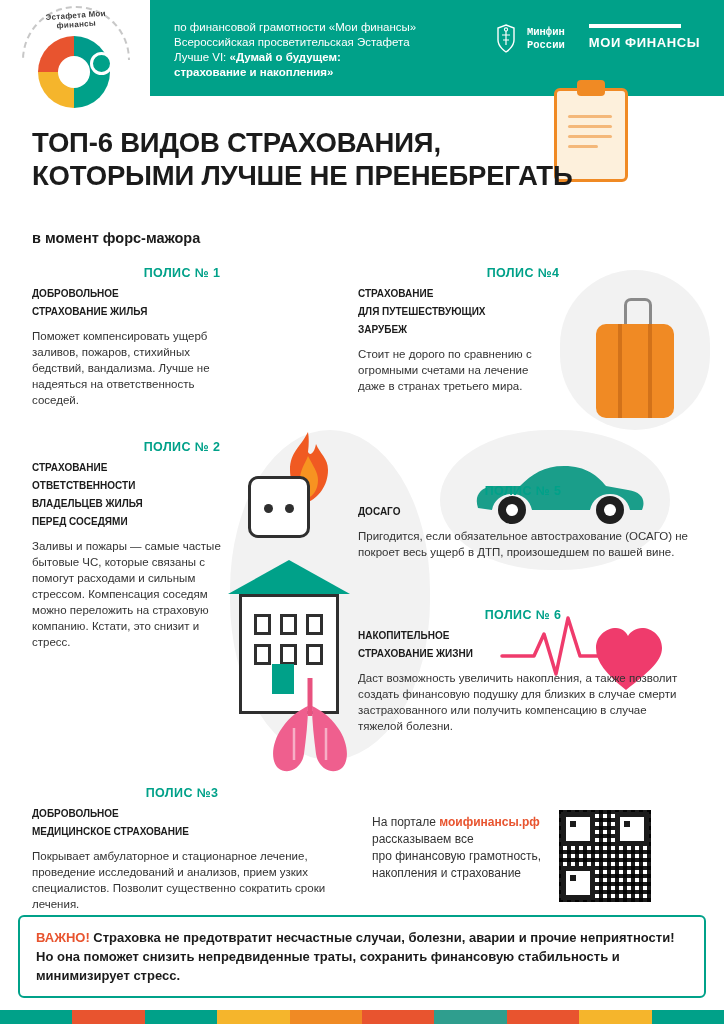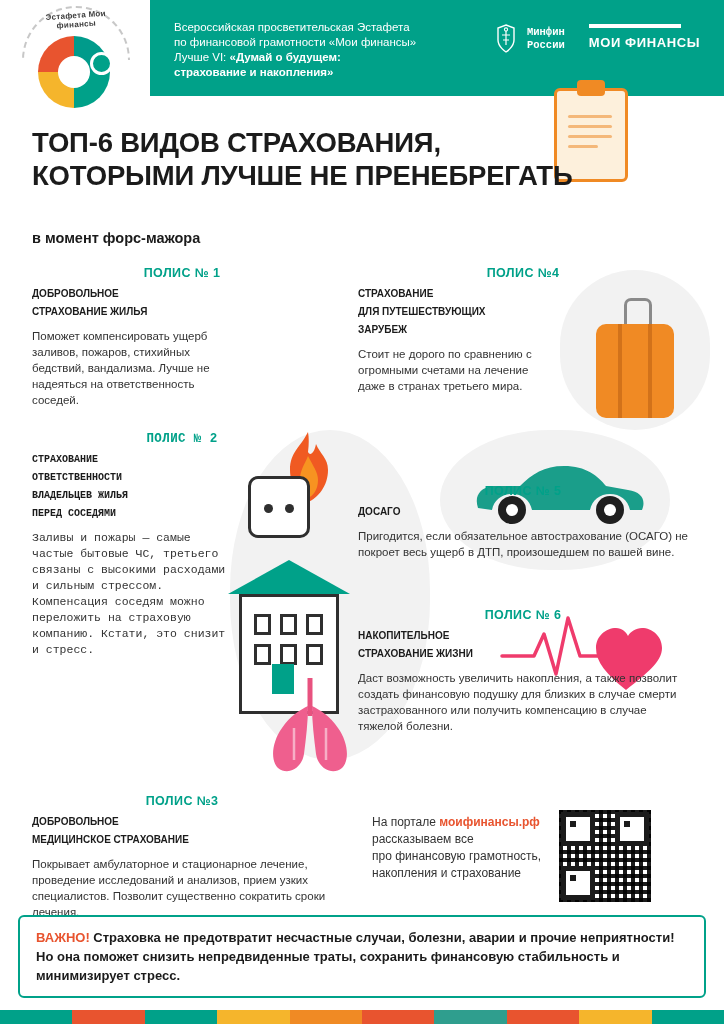--- a/index.html
+++ b/index.html
@@ -378,22 +378,22 @@
       <div class="q1"></div>
         <div class="q2"></div>
         <div class="q3"></div>
         <div class="q4"></div>
       <div class="logo-hole"></div>
     </div>
     <div class="logo-dot-green"></div>
   </div>
 
   <div class="header-text">
+    <div>по финансовой грамотности «Мои финансы»</div>
     <div>Всероссийская просветительская Эстафета</div>
-    <div>по финансовой грамотности «Мои финансы»</div>
     <div>
       <span>Лучше VI: </span><span class="bold">«Думай о будущем:</span>
     </div>
     <div class="bold">страхование и накопления»</div>
   </div>
 
   <div class="header-right">
     <div class="minfin">
       <div class="minfin-emblem">
         <svg width="26" height="30" viewBox="0 0 26 30">
@@ -498,27 +498,27 @@
 
   <div class="col-left">
 
     <div class="policy">
       <div class="policy-no">ПОЛИС № 1</div>
       <div class="policy-title" style="white-space:pre-line;">ДОБРОВОЛЬНОЕ
 СТРАХОВАНИЕ ЖИЛЬЯ</div>
       <div class="policy-text narrow-3">Поможет компенсировать ущерб заливов, пожаров, стихийных бедствий, вандализма. Лучше не надеяться на ответственность соседей.</div>
     </div>
 
-    <div class="policy" style="margin-top:24px;font-family:Liberation Mono, monospace;">
+    <div class="policy" style="margin-top:32px;">
       <div class="policy-no">ПОЛИС № 2</div>
       <div class="policy-title" style="white-space:pre-line;">СТРАХОВАНИЕ
 ОТВЕТСТВЕННОСТИ
 ВЛАДЕЛЬЦЕВ ЖИЛЬЯ
 ПЕРЕД СОСЕДЯМИ</div>
-      <div class="policy-text narrow-2">Заливы и пожары — самые частые бытовые ЧС, третьего связаны с высокими расходами и сильным стрессом. Компенсация соседям можно переложить на страховую компанию. Кстати, это снизит и стресс.</div>
+      <div class="policy-text narrow-2">Заливы и пожары — самые частые бытовые ЧС, которые связаны с помогут расходами и сильным стрессом. Компенсация соседям можно переложить на страховую компанию. Кстати, это снизит и стресс.</div>
     </div>
 
     <div class="policy" style="margin-top:136px;">
       <div class="policy-no">ПОЛИС №3</div>
       <div class="policy-title" style="white-space:pre-line;">ДОБРОВОЛЬНОЕ
 МЕДИЦИНСКОЕ СТРАХОВАНИЕ</div>
       <div class="policy-text">Покрывает амбулаторное и стационарное лечение, проведение исследований и анализов, прием узких специалистов. Позволит существенно сократить сроки лечения.</div>
     </div>
 
   </div>

